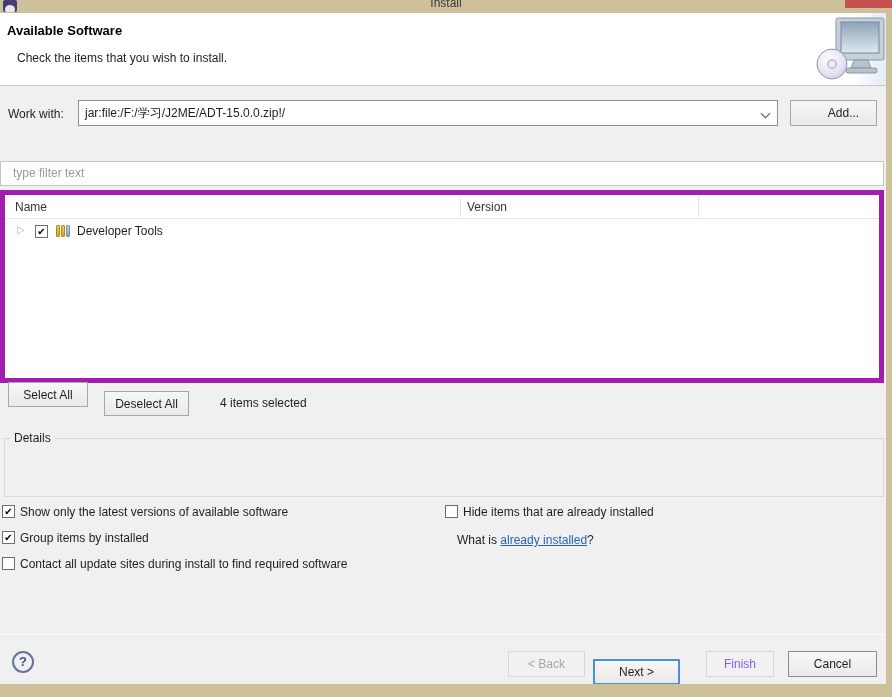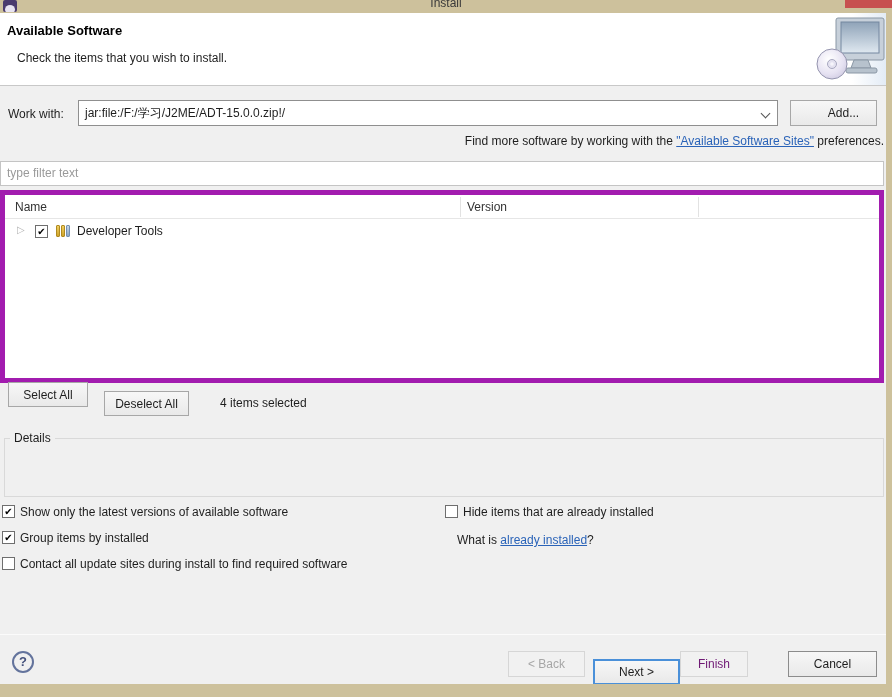--- a/index.html
+++ b/index.html
@@ -23,21 +23,21 @@
   
   .ww-label { position:absolute; left:8px; top:107px; font-size:12px; }
   .combo { position:absolute; left:78px; top:100px; width:700px; height:26px; background:#fff; border:1px solid #8f8f8f; font-size:12px; line-height:24px; padding:0 24px 0 6px; white-space:nowrap; overflow:hidden; }
   .combo-chevron { position:absolute; right:8px; top:9px; width:7px; height:7px; border-right:1.5px solid #555; border-bottom:1.5px solid #555; transform:rotate(45deg); }
   .btn { display:inline-block; background:linear-gradient(#f7f7f7,#e9e9e9); border:1px solid #a7a7a7; font-size:12px; color:#1e1e1e; text-align:center; font-family:inherit; }
   .add-btn { position:absolute; left:790px; top:100px; width:87px; height:26px;padding-left:20px; }
   .hint-line { position:absolute; left:0; top:134px; width:884px; text-align:right; font-size:12px; color:#1e1e1e; }
   a.link { color:#2a63b8; text-decoration:underline; cursor:pointer; }
 
   
-  .filter { position:absolute; left:0; top:161px; width:884px; height:25px; background:#fff; border:1px solid #c4c4c4; font-size:12px; line-height:23px; padding:0 6px; color:#9a9a9a; }
+  .filter { position:absolute; left:0; top:161px; width:884px; height:25px; background:#fff; border:1px solid #c4c4c4; font-size:12px; line-height:23px; padding:0 12px; color:#9a9a9a; }
 
   
   .table { position:absolute; left:0; top:190px; width:884px; height:193px; background:#fff; border:5px solid #a21caf; }
   .thead { position:absolute; left:0; top:0; width:100%; height:24px; border-bottom:1px solid #e6e6e6; }
   .th-name { position:absolute; left:10px; top:5px; font-size:12px; color:#333; }
   .th-version { position:absolute; left:462px; top:5px; font-size:12px; color:#333; }
   .col-sep { position:absolute; top:2px; width:1px; height:20px; background:#e2e2e2; }
   .tree-row { position:absolute; left:0; top:25px; width:100%; height:23px; }
   .expander { position:absolute; left:12px; top:4px; font-size:10px; color:#b4b4b4; }
   .checkbox { display:inline-block; width:13px; height:13px; background:#fff; border:1px solid #6e6e6e; font-size:10px; line-height:11px; text-align:center; color:#000; font-weight:bold; }
@@ -63,21 +63,21 @@
   .opt .checkbox { position:absolute; left:0; top:0; }
   .opt .opt-label { position:absolute; left:18px; top:0; white-space:nowrap; }
   .whatis { position:absolute; left:457px; top:533px; font-size:12px; }
 
   
   .sep { position:absolute; left:0; top:634px; width:886px; height:1px; background:#d7d7d7; border-bottom:1px solid #fbfbfb; }
   .help-btn { position:absolute; left:12px; top:651px; width:22px; height:22px; border:2px solid #63739c; border-radius:50%; color:#44517c; font-size:13px; font-weight:bold; text-align:center; line-height:18px; background:transparent; }
   .footer-btn { position:absolute; top:651px; height:26px; }
   .btn-back   { left:508px; width:77px; color:#a6a6a6; border-color:#d6d6d6; background:#f1f1f1; }
   .btn-next   { left:593px; width:87px; border:2px solid #4a90d9; background:linear-gradient(#f7f7f7,#e9e9e9);margin-top:8px; }
-  .btn-finish { left:680px; width:68px; color:#701a75; border-color:#d6d6d6; background:#f1f1f1; }
+  .btn-finish { left:706px; width:68px; color:#8b5cf6; border-color:#d6d6d6; background:#f1f1f1; }
   .btn-cancel { left:788px; width:89px; border-color:#8c8c8c; }
 
   
   .edge-right  { position:absolute; left:886px; top:0; width:6px; height:697px; background:#cdc19c; z-index:2; }
   .edge-bottom { position:absolute; left:0; top:684px; width:892px; height:13px; background:#cdc19c; z-index:2; }
 </style>
 </head>
 <body>
 
 <div class="window">
@@ -112,21 +112,20 @@
       <circle cx="16" cy="47" r="1.8" fill="#f6f5fb"></circle>
     </svg>
   </div>
 
   <div class="ww-label">Work with:</div>
   <div class="combo">
     <span>jar:file:/F:/学习/J2ME/ADT-15.0.0.zip!/</span>
     <span class="combo-chevron"></span>
   </div>
   <button class="btn add-btn">Add...</button>
-  <div class="hint-line"><span>Find more software by working with the </span><a class="link">"Available Software Sites"</a><span> preferences.</span></div>
 
   <div class="filter">type filter text</div>
 
   <div class="table">
     <div class="thead">
       <span class="th-name">Name</span>
       <span class="th-version">Version</span>
       <span class="col-sep" style="left:455px"></span>
       <span class="col-sep" style="left:693px"></span>
     </div>

